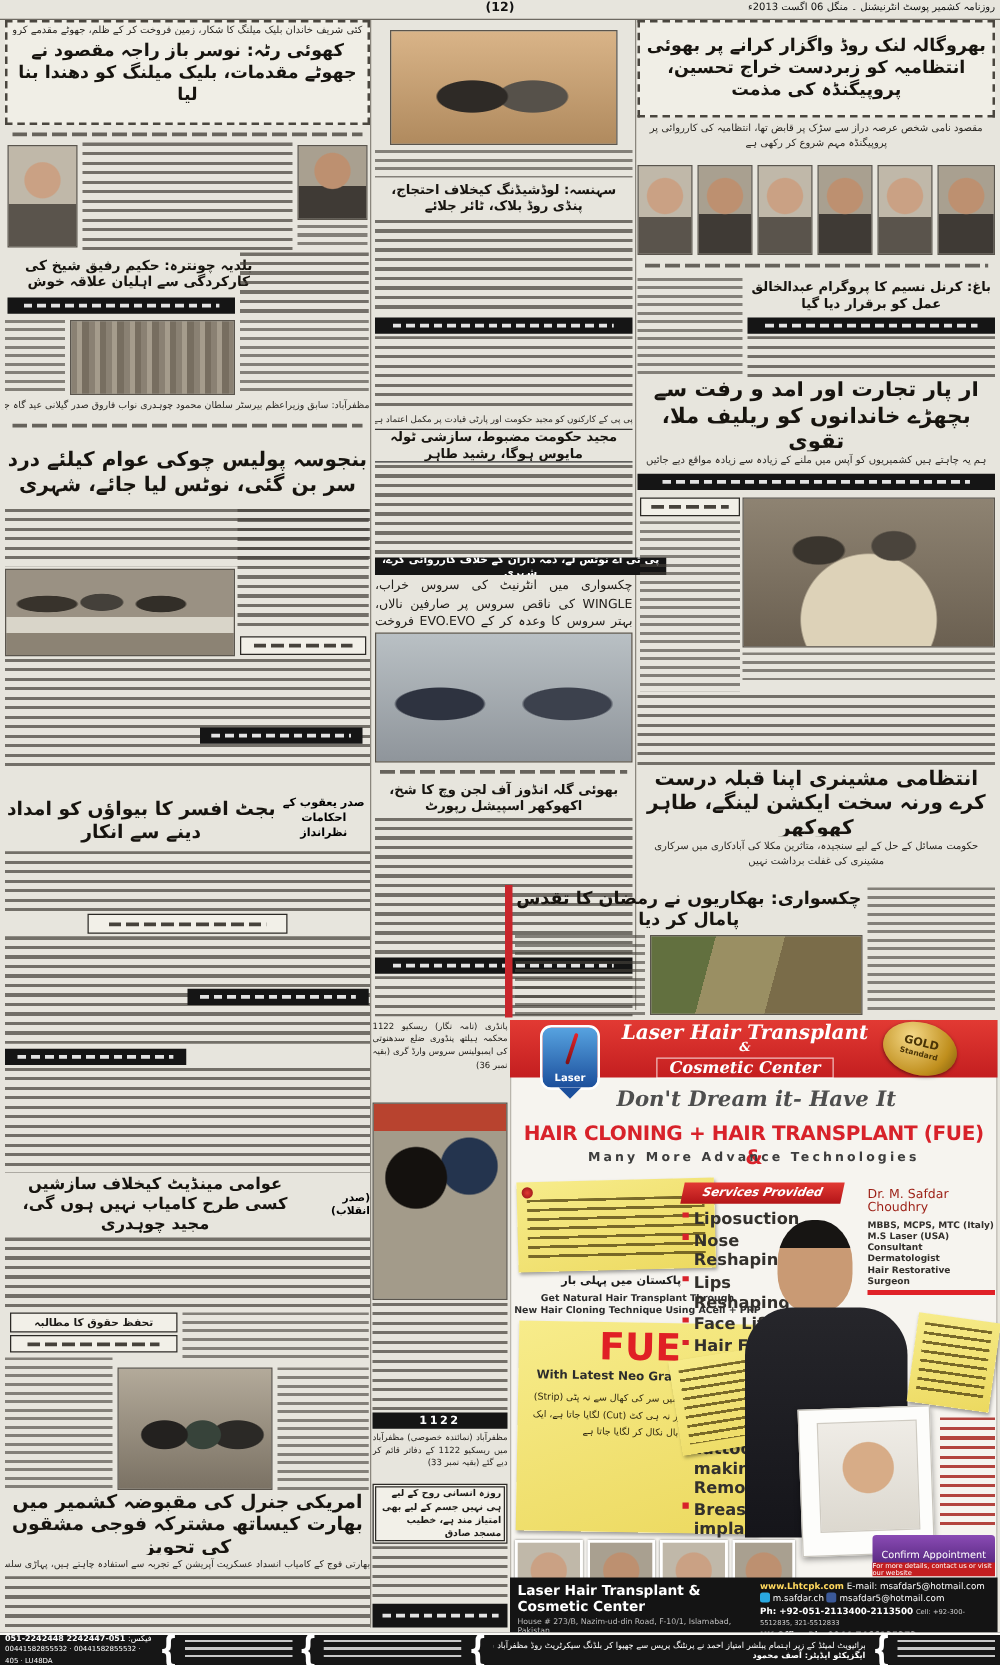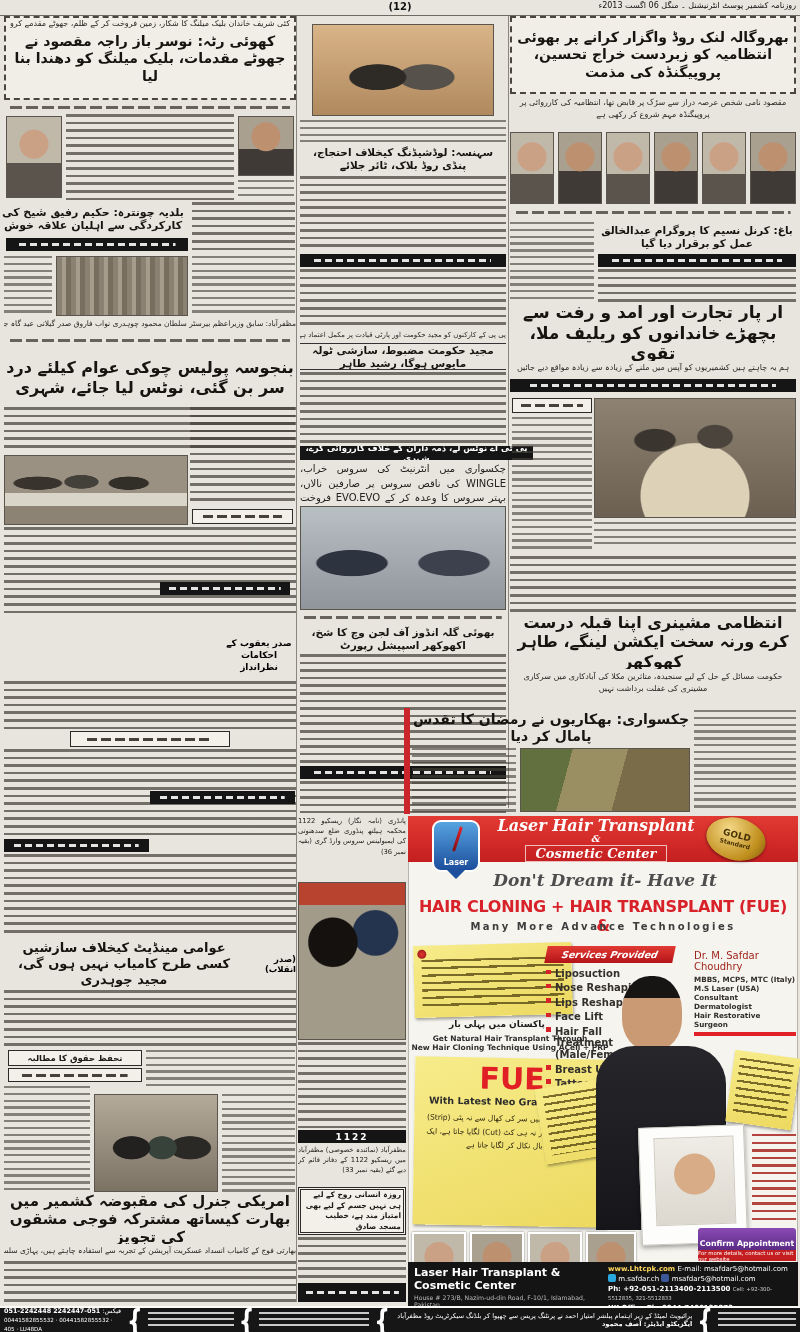--- a/index.html
+++ b/index.html
@@ -33,21 +33,21 @@
   .ad{background:#f6f4ef;border:1px solid #b9b5ac;}
   .ad-header{background:linear-gradient(#e23a33,#c41e20);}
   .script{font-family:"DejaVu Serif",serif;font-style:italic;font-weight:bold;}
   .badge{background:linear-gradient(180deg,#57a3e0,#1c4f9c);border:2px solid #fff;border-radius:9px;color:#fff;}
   .badge:after{content:"";position:absolute;left:50%;bottom:-9px;margin-left:-9px;border-left:9px solid transparent;border-right:9px solid transparent;border-top:9px solid #1c4f9c;}
   .badge .streak{position:absolute;left:22px;top:4px;width:3px;height:26px;background:linear-gradient(#e8232a,#7e1013);transform:rotate(18deg);border-radius:2px;}
   .seal{border-radius:50%;background:radial-gradient(circle at 35% 30%,#f4d887,#c08f1d 65%,#7c5a0a);display:flex;flex-direction:column;align-items:center;justify-content:center;color:#4a3406;transform:rotate(14deg);box-shadow:0 1px 3px rgba(0,0,0,.5);}
   .note{background:linear-gradient(160deg,#f7ec8b,#ecd95f);box-shadow:1px 2px 3px rgba(0,0,0,.35);}
   .sim-note{background-image:repeating-linear-gradient(to bottom,#5a4a14 0 2.2px,rgba(0,0,0,0) 2.2px 7.4px);opacity:.8;}
   .sim-red{background-image:repeating-linear-gradient(to bottom,#a8251f 0 2.4px,rgba(0,0,0,0) 2.4px 7.6px);opacity:.85;}
-  .svc li{list-style:none;margin:0 0 2.6px 0;padding:0 0 0 9px;position:relative;font-size:10px;line-height:1.18;color:#33302c;font-weight:bold;}
+  .svc li{list-style:none;margin:0 0 2.6px 0;padding:0 0 0 9px;position:relative;font-size:13px;line-height:1.18;color:#33302c;font-weight:bold;}
   .svc li:before{content:"";position:absolute;left:0;top:1.5px;width:4.5px;height:4.5px;background:#d8222a;}
   .man-head{background:linear-gradient(180deg,#171513 0 30%,#c99a74 30% 100%);border-radius:46% 46% 42% 42%;}
   .man-body{background:linear-gradient(180deg,#26262b,#15151a);border-radius:38px 38px 0 0;}
   .sheet{background:#fdfdfb;border:1px solid #c9c6be;box-shadow:0 2px 5px rgba(0,0,0,.4);transform:rotate(-2deg);}
   .bald{background:radial-gradient(circle at 50% 42%,#d7ac87 0 20px,rgba(0,0,0,0) 21px),linear-gradient(#efece6,#dcd8cf);}
   .ad-footer{background:#141414;color:#fff;}
   .chip{display:inline-block;width:8px;height:8px;border-radius:2px;vertical-align:-1px;}
   .imprint{background:#161616;border-top:2px solid #fbfaf6;color:#fff;display:flex;align-items:center;gap:5px;padding:0 4px;box-sizing:border-box;}
   .brace{font-size:22px;color:#fff;transform:scaleY(1.35);font-weight:bold;flex:0 0 auto;}
   .imp-sim{background-image:repeating-linear-gradient(to bottom,#e8e8e8 0 2px,rgba(0,0,0,0) 2px 6px);opacity:.85;height:16px;}
@@ -65,40 +65,41 @@
 
   <div class="blk dash" style="left:4px;top:16px;width:292px;height:84px;">
     <div class="kick u">کئی شریف خاندان بلیک میلنگ کا شکار، زمین فروخت کر کے ظلم، جھوٹے مقدمے کروانا نوسر بازوں کا طریقہ واردات ہے</div>
     <div class="hl u" style="height:62px;font-size:14px;">کھوئی رٹہ: نوسر باز راجہ مقصود نے جھوٹے مقدمات، بلیک میلنگ کو دھندا بنا لیا</div>
   </div>
   <div class="blk cap" style="left:4px;top:102px;width:292px;height:11px;"></div>
   <div class="blk photo ph-face" style="left:6px;top:116px;width:56px;height:82px;"></div>
   <div class="blk photo ph-face-b" style="left:238px;top:116px;width:56px;height:60px;"></div>
   <div class="blk sim" style="left:66px;top:114px;width:168px;height:86px;"></div>
   <div class="blk sim2" style="left:238px;top:180px;width:56px;height:20px;"></div>
-  <div class="hl u blk" style="left:2px;top:202px;width:182px;height:34px;font-size:11px;">بلدیہ چونترہ: حکیم رفیق شیخ کی کارکردگی سے اہلیان علاقہ خوش</div>
+  <div class="hl u blk" style="left:20px;top:202px;width:182px;height:34px;font-size:11px;">بلدیہ چونترہ: حکیم رفیق شیخ کی کارکردگی سے اہلیان علاقہ خوش</div>
   <div class="blk band-sim" style="left:6px;top:238px;width:182px;height:13px;"></div>
   <div class="blk sim" style="left:192px;top:202px;width:103px;height:50px;"></div>
   <div class="blk photo ph-crowd" style="left:56px;top:256px;width:132px;height:60px;"></div>
   <div class="blk sim2" style="left:4px;top:256px;width:48px;height:60px;"></div>
   <div class="blk sim2" style="left:192px;top:256px;width:103px;height:60px;"></div>
   <div class="blk u kick" style="left:4px;top:319px;width:292px;height:12px;font-size:7.5px;">مظفرآباد: سابق وزیراعظم بیرسٹر سلطان محمود چوہدری نواب فاروق صدر گیلانی عید گاہ جلسہ عام سے خطاب کر رہے ہیں</div>
   <div class="blk cap" style="left:4px;top:334px;width:292px;height:14px;"></div>
   <div class="hl u blk" style="left:4px;top:351px;width:292px;height:54px;font-size:16px;">بنجوسہ پولیس چوکی عوام کیلئے درد سر بن گئی، نوٹس لیا جائے، شہری</div>
   <div class="blk sim" style="left:4px;top:407px;width:292px;height:46px;"></div>
   <div class="blk photo ph-meeting" style="left:4px;top:455px;width:184px;height:70px;"></div>
   <div class="blk sim" style="left:190px;top:407px;width:105px;height:98px;"></div>
   <div class="blk box-sim" style="left:192px;top:509px;width:101px;height:15px;"></div>
   <div class="blk sim" style="left:4px;top:527px;width:292px;height:88px;"></div>
   <div class="blk band-sim" style="left:160px;top:582px;width:130px;height:13px;"></div>
   <div class="blk" style="left:4px;top:633px;width:292px;height:46px;display:flex;flex-direction:row-reverse;">
     <div style="width:74px;display:flex;flex-direction:column;justify-content:center;text-align:center;font-weight:bold;font-size:9px;line-height:1.3;" class="u">
       <span>صدر یعقوب کے</span>
       <span>احکامات نظرانداز</span>
     </div>
+    <div class="hl u" style="flex:1;font-size:15px;">بجٹ افسر کا بیواؤں کو امداد دینے سے انکار</div>
   </div>
   <div class="blk sim" style="left:4px;top:681px;width:292px;height:48px;"></div>
   <div class="blk box-sim" style="left:70px;top:731px;width:160px;height:16px;"></div>
   <div class="blk sim" style="left:4px;top:749px;width:292px;height:86px;"></div>
   <div class="blk band-sim" style="left:150px;top:791px;width:145px;height:13px;"></div>
   <div class="blk band-sim" style="left:4px;top:839px;width:145px;height:13px;"></div>
   <div class="blk sim" style="left:4px;top:854px;width:292px;height:84px;"></div>
   <div class="blk" style="left:4px;top:940px;width:292px;height:48px;display:flex;flex-direction:row-reverse;">
     <div class="u" style="width:52px;display:flex;align-items:center;justify-content:center;font-size:8.5px;font-weight:bold;">(صدر انقلاب)</div>
     <div class="hl u" style="flex:1;font-size:13px;">عوامی مینڈیٹ کیخلاف سازشیں کسی طرح کامیاب نہیں ہوں گی، مجید چوہدری</div>
@@ -238,21 +239,21 @@
   <div class="blk note" style="left:730px;top:1054px;width:66px;height:72px;transform:rotate(8deg);z-index:2;">
     <div class="sim-note" style="position:absolute;left:6px;top:7px;right:6px;bottom:7px;"></div>
   </div>
   <div class="blk sim-red" style="left:752px;top:1134px;width:44px;height:86px;z-index:2;"></div>
 
   <div class="blk photo ph-face" style="left:412px;top:1232px;width:54px;height:70px;border:2px solid #fff;box-shadow:0 0 2px rgba(0,0,0,.5);z-index:2;"></div>
   <div class="blk photo ph-face-b" style="left:470px;top:1232px;width:54px;height:70px;border:2px solid #fff;box-shadow:0 0 2px rgba(0,0,0,.5);z-index:2;"></div>
   <div class="blk photo ph-face" style="left:528px;top:1232px;width:54px;height:70px;border:2px solid #fff;box-shadow:0 0 2px rgba(0,0,0,.5);z-index:2;"></div>
   <div class="blk photo ph-face-b" style="left:586px;top:1232px;width:50px;height:70px;border:2px solid #fff;box-shadow:0 0 2px rgba(0,0,0,.5);z-index:2;"></div>
 
-  <div class="blk" style="left:698px;top:1228px;width:98px;height:30px;background:linear-gradient(#8a4bb4,#4a1f73);border-radius:3px;color:#fff;font-size:7.8px;font-weight:bold;display:flex;align-items:center;justify-content:center;z-index:3;">Confirm Appointment</div>
+  <div class="blk" style="left:698px;top:1228px;width:98px;height:30px;background:linear-gradient(#8a4bb4,#4a1f73);border-radius:3px;color:#fff;font-size:7.8px;font-weight:normal;display:flex;align-items:center;justify-content:center;z-index:3;">Confirm Appointment</div>
   <div class="blk" style="left:698px;top:1250px;width:98px;height:11px;background:#c41e20;color:#fff;font-size:5.4px;display:flex;align-items:center;justify-content:center;z-index:3;">For more details, contact us or visit our website</div>
 
   <div class="blk ad-footer" style="left:408px;top:1262px;width:390px;height:44px;z-index:4;">
     <div style="position:absolute;left:6px;top:5px;width:190px;">
       <div style="font-size:11px;font-weight:bold;line-height:1.15;">Laser Hair Transplant &amp; Cosmetic Center</div>
       <div style="font-size:6.2px;color:#bdbdbd;margin-top:2px;">House # 273/B, Nazim-ud-din Road, F-10/1, Islamabad, Pakistan</div>
     </div>
     <div style="position:absolute;left:200px;top:3px;width:188px;font-size:7px;line-height:1.35;">
       <div><span style="color:#ffd85e;font-weight:bold;">www.Lhtcpk.com</span> <span>E-mail: msafdar5@hotmail.com</span></div>
       <div><span class="chip" style="background:#29a8e0;"></span> <span>m.safdar.ch</span> <span class="chip" style="background:#3b5998;"></span> <span>msafdar5@hotmail.com</span></div>

